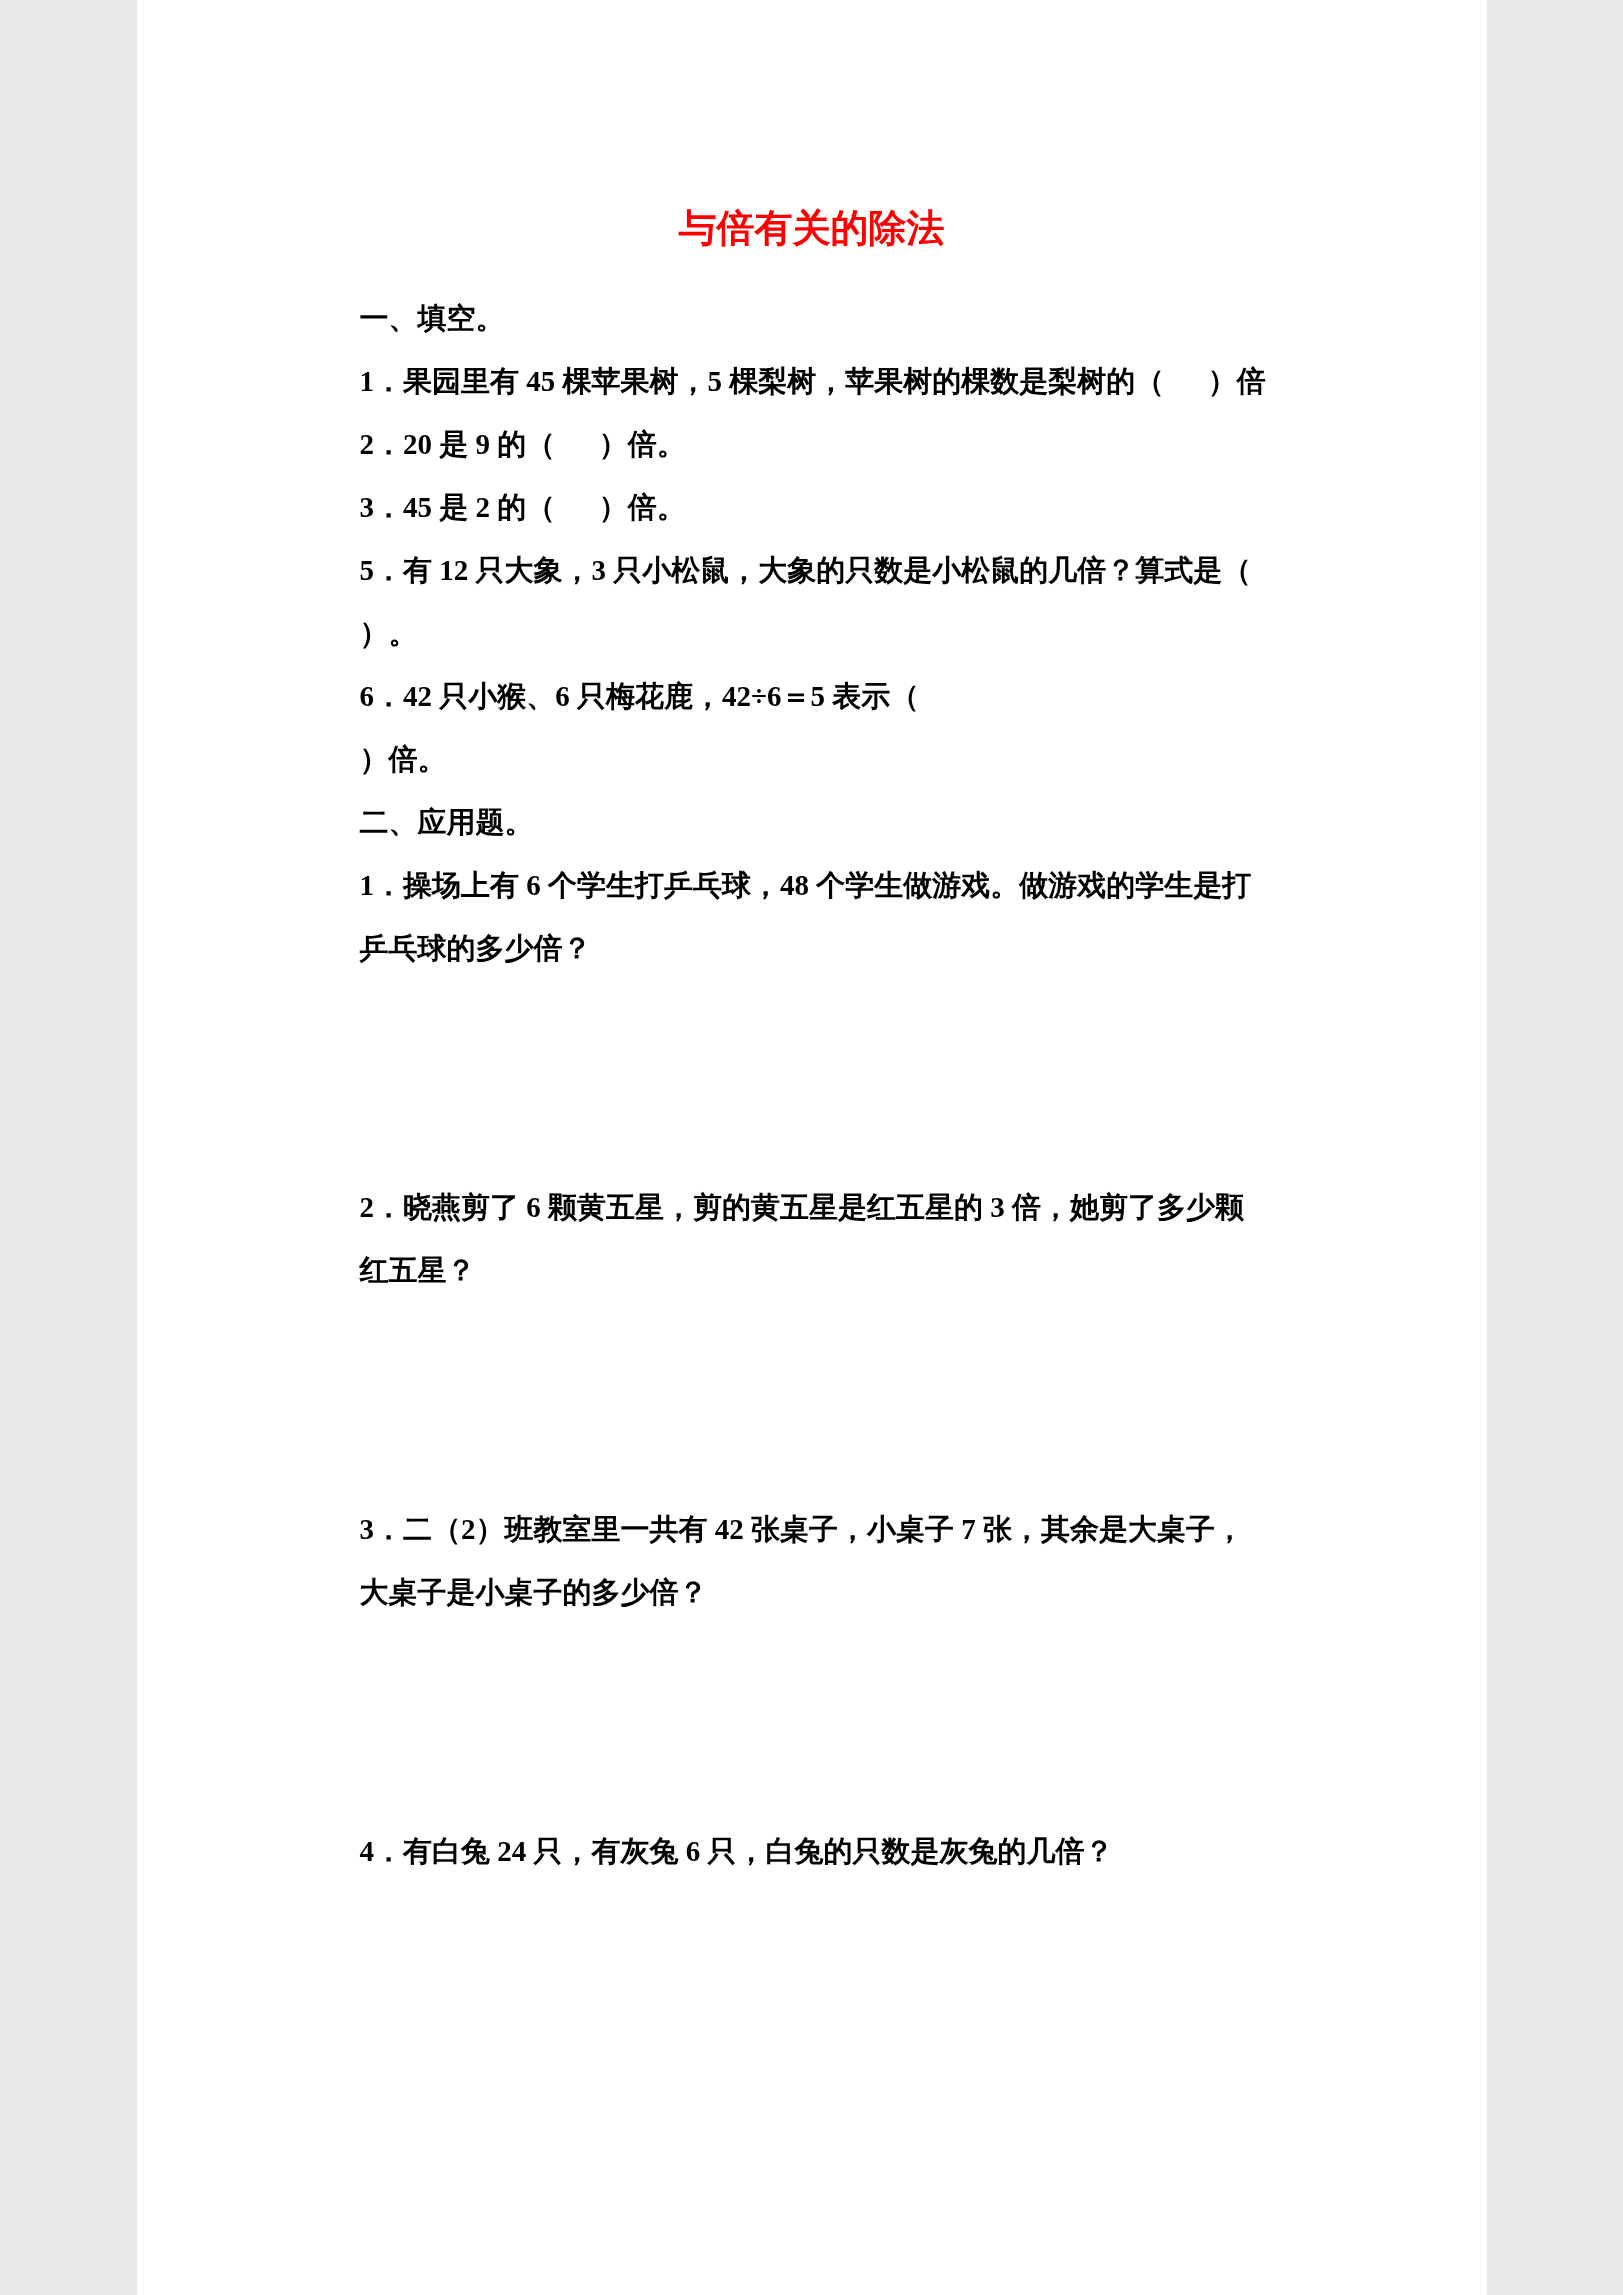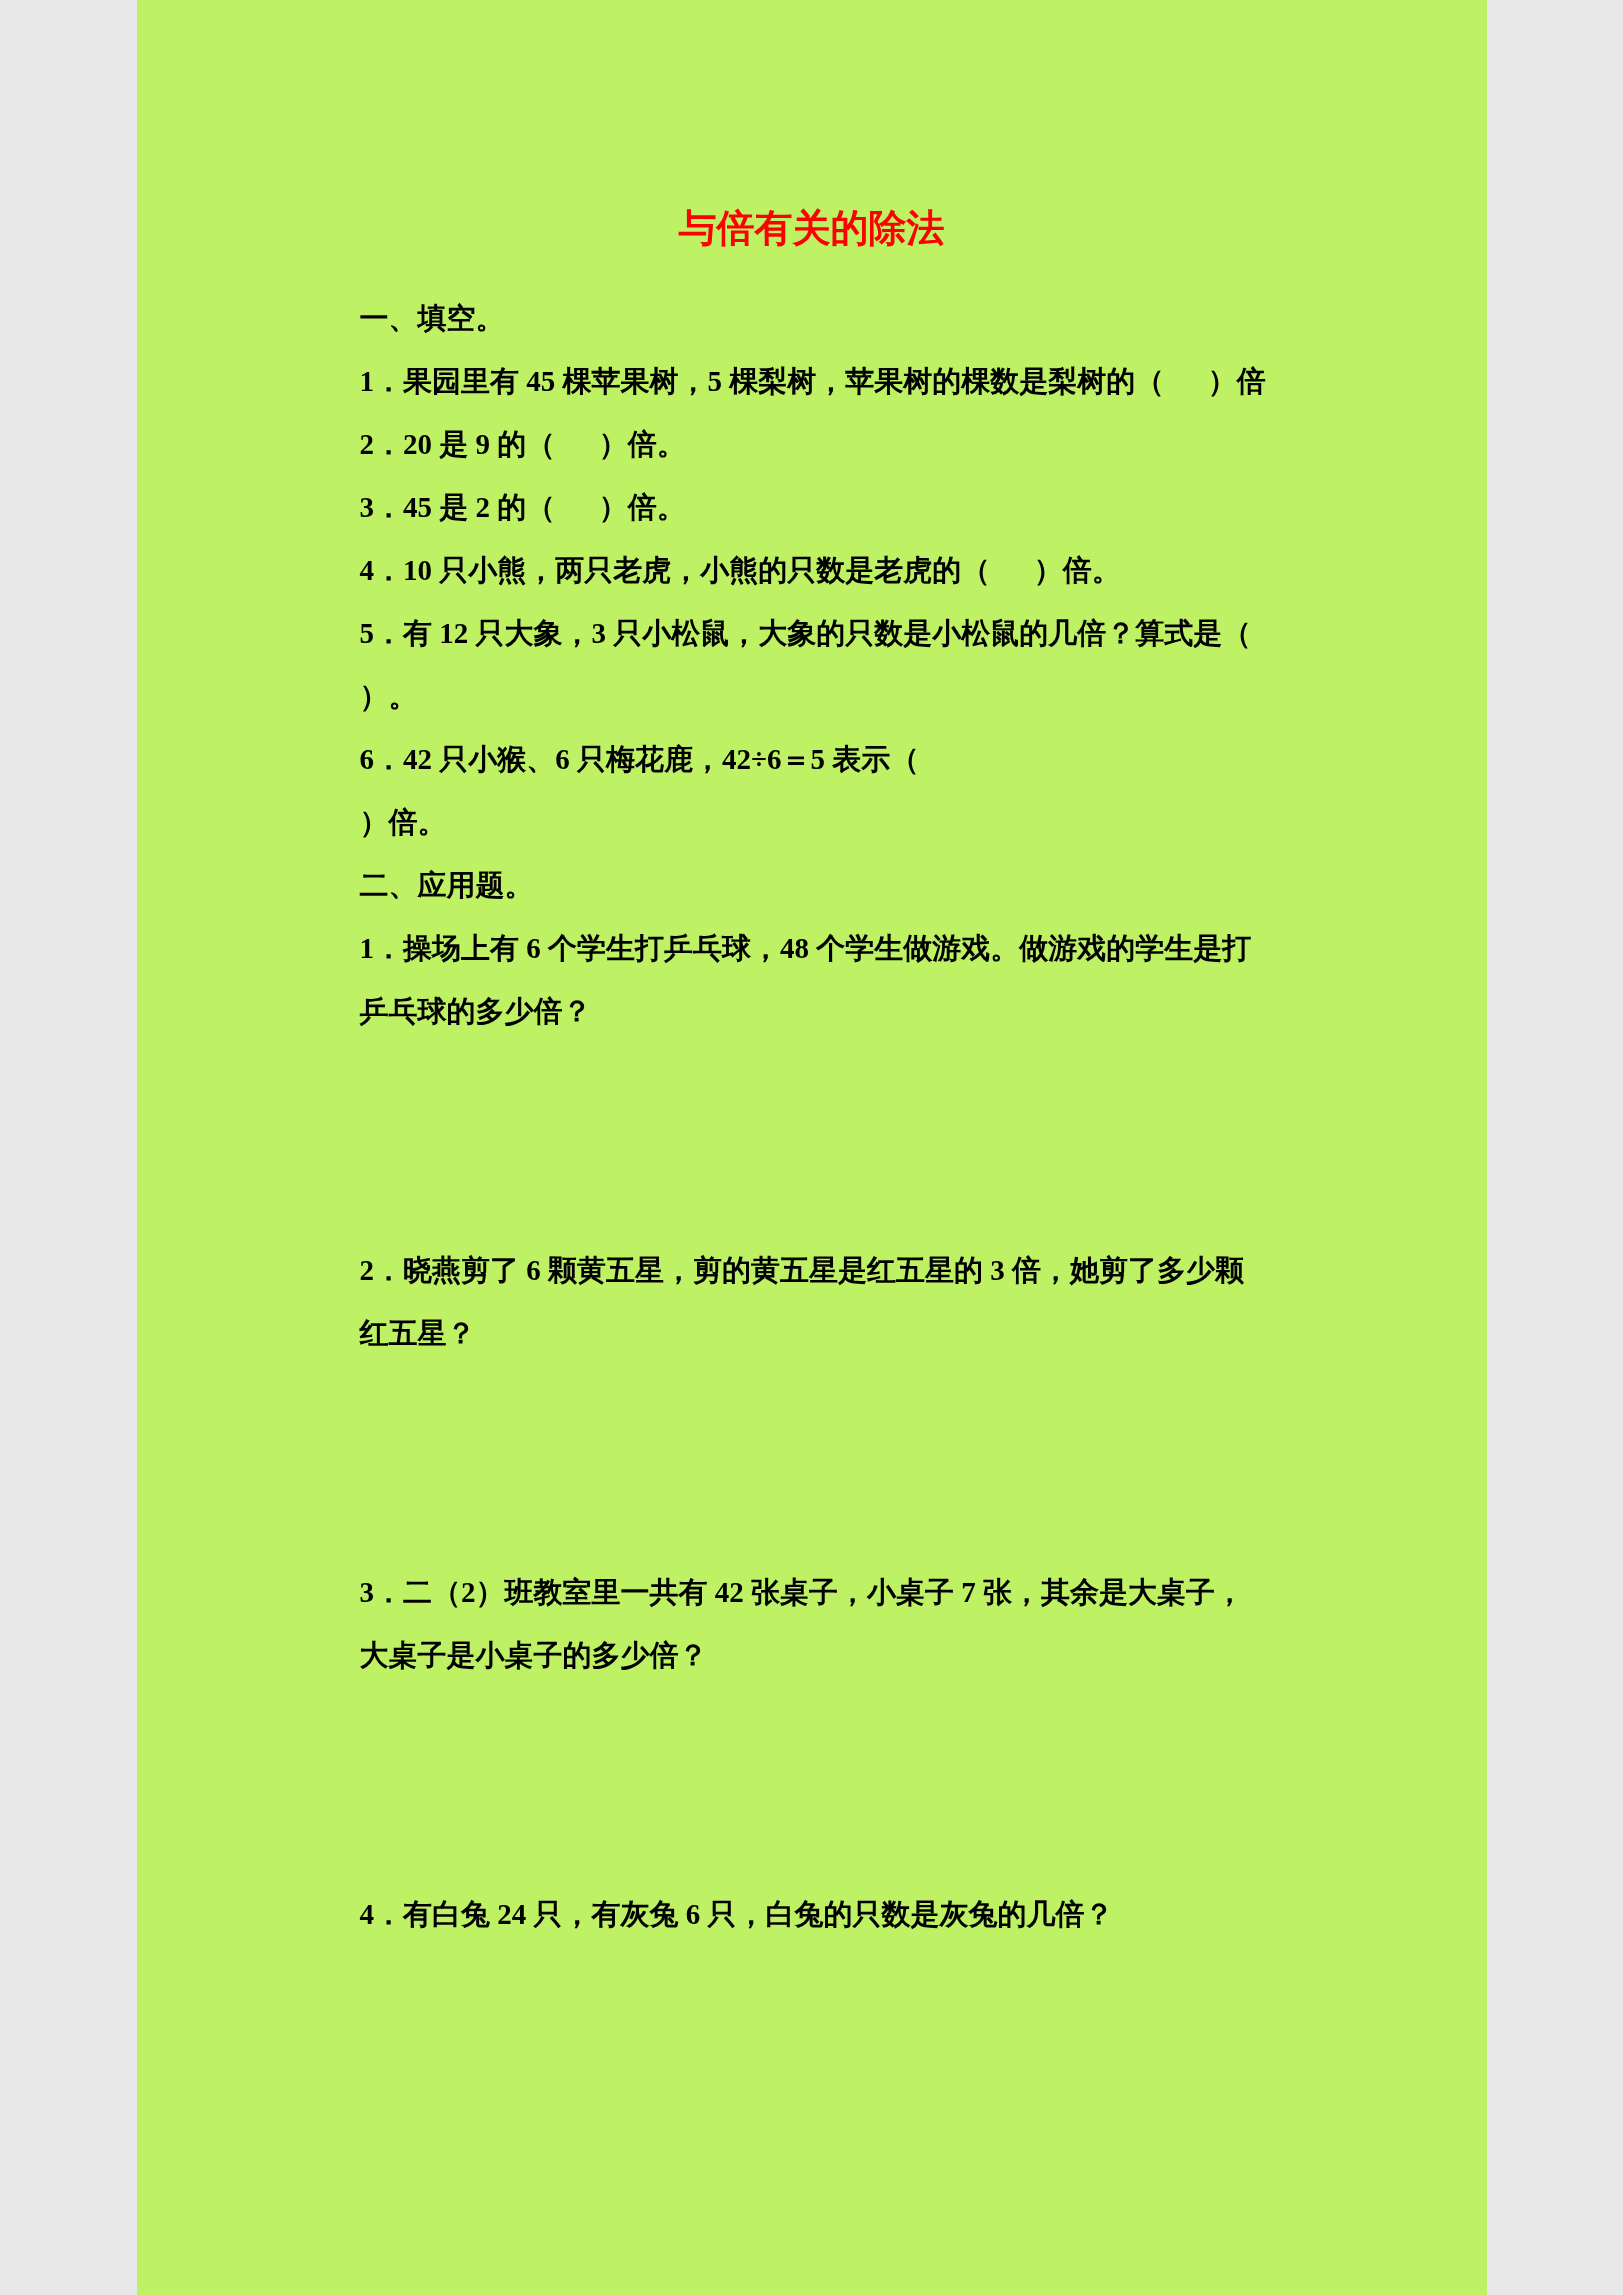--- a/index.html
+++ b/index.html
@@ -5,21 +5,21 @@
   html, body {
     margin: 0;
     padding: 0;
     background: #e8e8e8;
   }
   .page {
     position: relative;
     width: 1350px;
     height: 2295px;
     margin: 0 auto;
-    background: #bef264;
+    background: #ffffff;
     font-family: "Liberation Serif", "DejaVu Serif", serif;
     color: #000000;
     overflow: hidden;
   }
   .doc-title {
     padding-top: 200px;
     text-align: center;
     font-size: 38px;
     line-height: 56px;
     font-weight: bold;
@@ -64,21 +64,20 @@
   <div class="body-text">
 
     <div class="line section-heading first-heading">一、填空。</div>
 
     <div class="line">1．果园里有 45 棵苹果树，5 棵梨树，苹果树的棵数是梨树的（      ）倍</div>
 
     <div class="line">2．20 是 9 的（      ）倍。</div>
 
     <div class="line">3．45 是 2 的（      ）倍。</div>
 
-    <div class="line">4．10 只小熊，两只老虎，小熊的只数是老虎的（      ）倍。</div>
 
     <div class="line">5．有 12 只大象，3 只小松鼠，大象的只数是小松鼠的几倍？算式是（                       ）。</div>
 
     <div class="line">6．42 只小猴、6 只梅花鹿，42÷6＝5 表示（                                              ）倍。</div>
 
     <div class="line section-heading">二、应用题。</div>
 
     <div class="line">1．操场上有 6 个学生打乒乓球，48 个学生做游戏。做游戏的学生是打乒乓球的多少倍？</div>
 
     <div class="line gap-answer">2．晓燕剪了 6 颗黄五星，剪的黄五星是红五星的 3 倍，她剪了多少颗红五星？</div>

